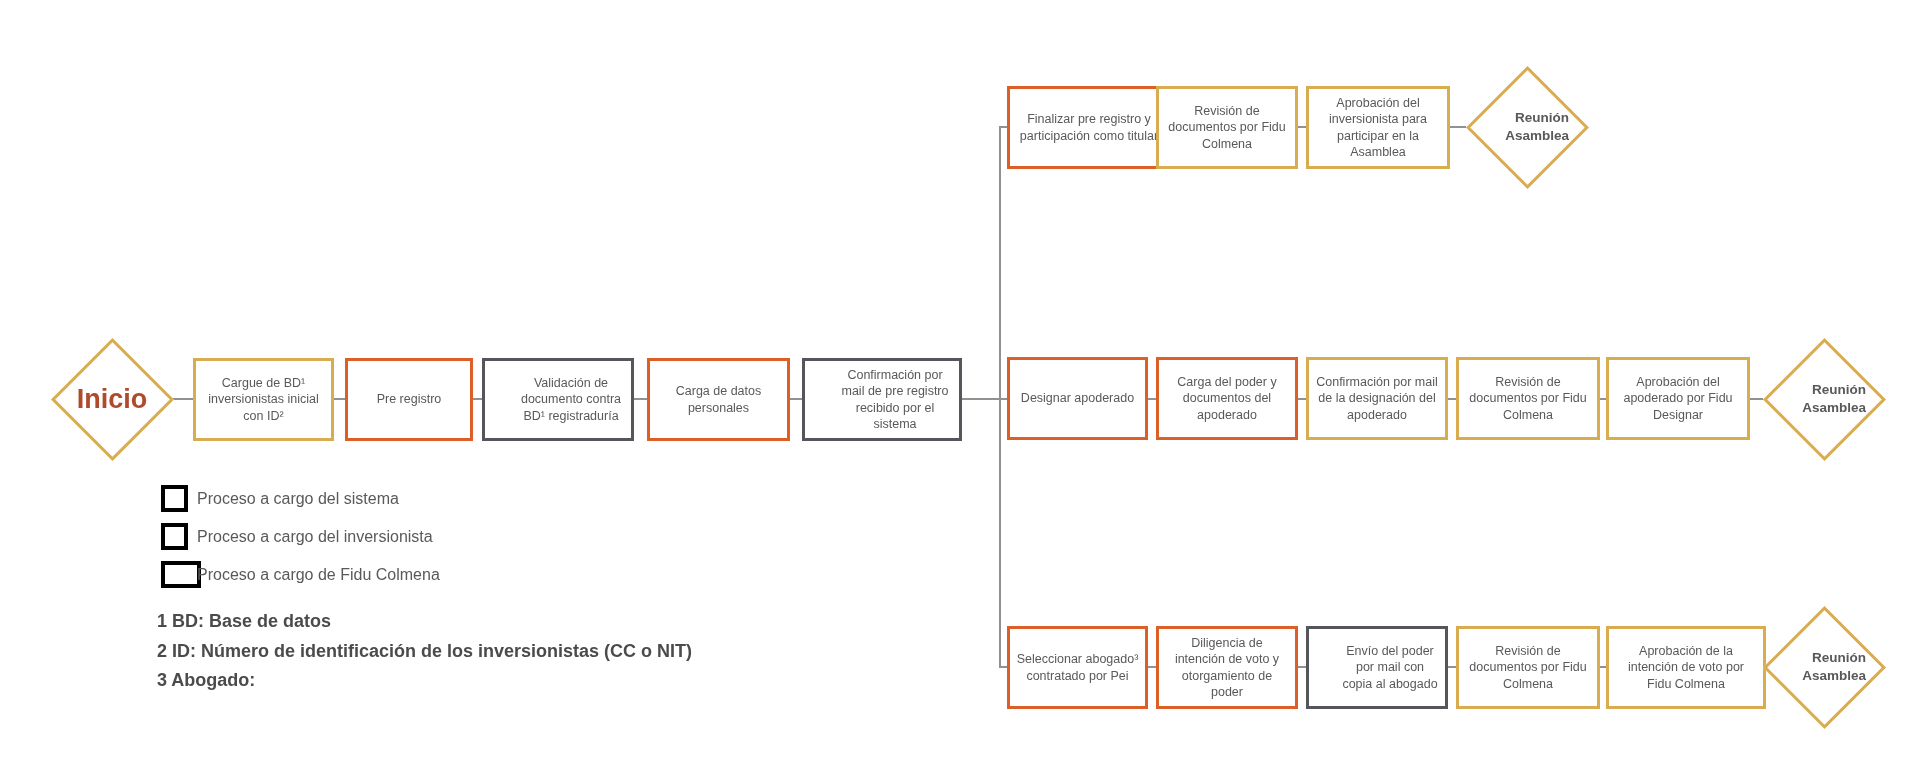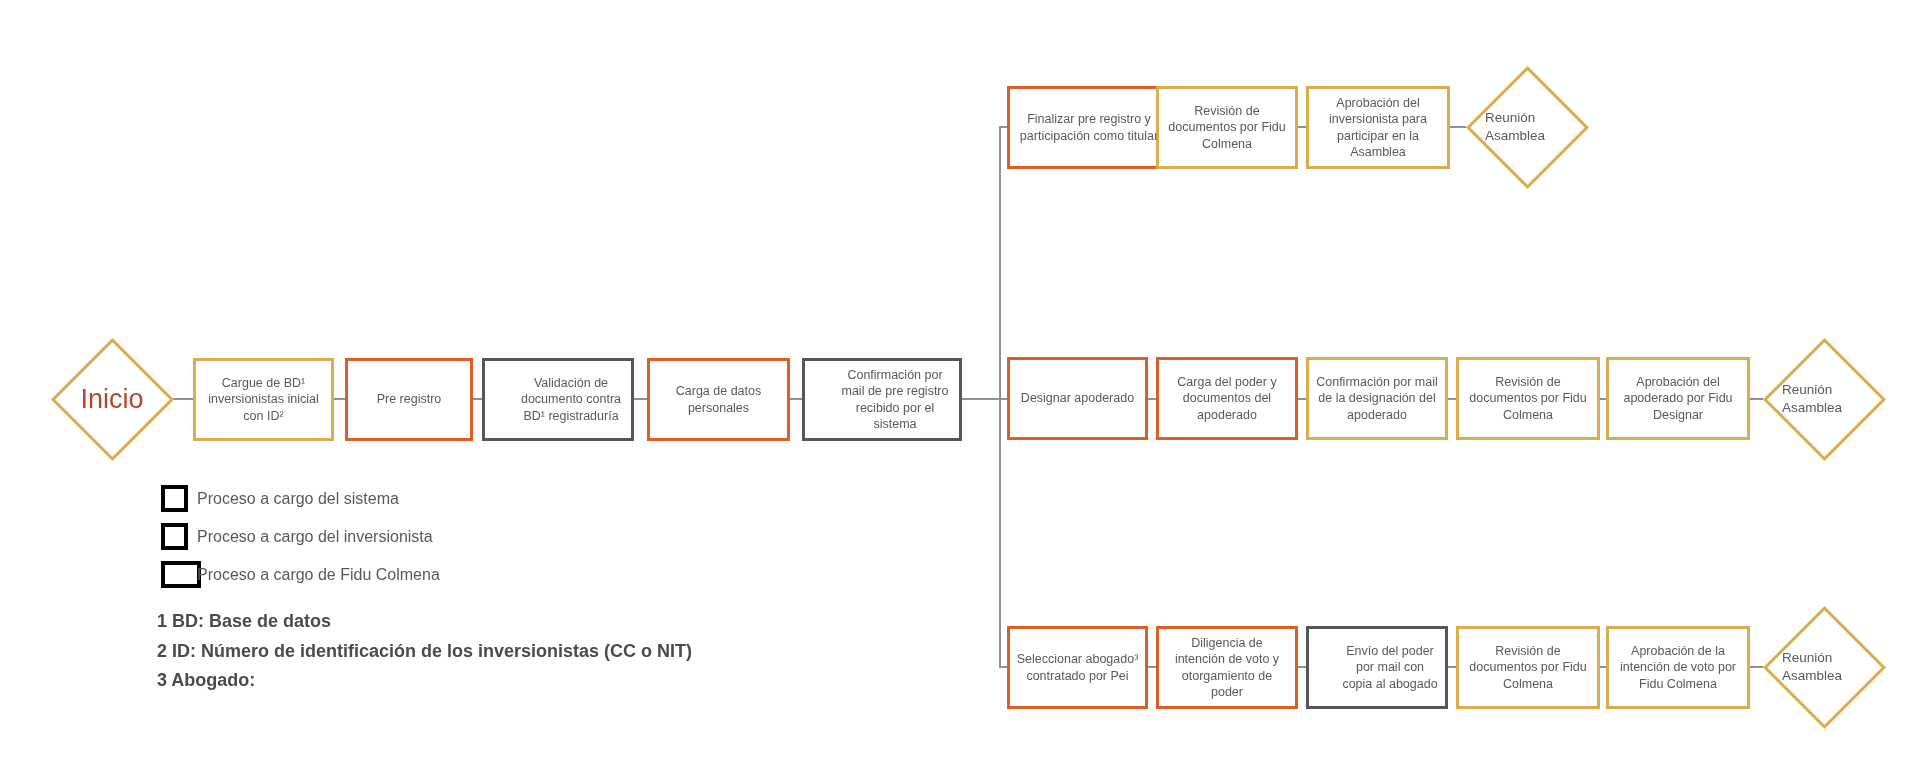--- a/index.html
+++ b/index.html
@@ -12,22 +12,22 @@
         font-size:12.5px;line-height:1.3;color:var(--text);
         padding:2px 6px;box-sizing:border-box;}
   .gold{border-color:var(--gold);}
   .orange{border-color:var(--orange);}
   .gray{border-color:var(--gray);padding-left:32px;}
   .diamond{position:absolute;width:128px;height:128px;}
   .diamond .shape{position:absolute;left:50%;top:50%;width:87px;height:87px;
         margin:-43.5px 0 0 -43.5px;border:3.5px solid var(--gold);
         transform:rotate(45deg);background:#fff;box-sizing:border-box;}
   .diamond .dlabel{position:absolute;inset:0;display:flex;align-items:center;
-        justify-content:center;text-align:left;font-size:13.5px;
-        color:var(--text);line-height:1.35;padding:0 22px;}
+        justify-content:center;text-align:right;font-size:13.5px;
+        color:var(--text);line-height:1.35;padding:0 22px;font-weight:bold;}
   .diamond .start-label{font-size:27px;color:var(--inicio);padding:0;}
   .legend-swatch{position:absolute;width:27px;height:27px;border:4px solid #000;
         box-sizing:border-box;background:#fff;}
   .legend-label{position:absolute;font-size:16px;color:var(--text);line-height:27px;}
   .footnote{position:absolute;font-size:18px;font-weight:bold;color:var(--footnote);}
 </style>
 </head>
 <body>
 
 <div class="canvas">
@@ -118,21 +118,21 @@
     </div>
   <div class="node gray" style="left:1306px;top:626px;width:142px">
       <span>Envío del poder por mail con copia al abogado</span>
     </div>
   <div class="node orange" style="left:1156px;top:626px;width:142px">
       <span>Diligencia de intención de voto y otorgamiento de poder</span>
     </div>
   <div class="node gold" style="left:1456px;top:626px;width:144px">
       <span>Revisión de documentos por Fidu Colmena</span>
     </div>
-  <div class="node gold" style="left:1606px;top:626px;width:144px">
+  <div class="node gold" style="left:1606px;top:626px;width:160px">
       <span>Aprobación de la intención de voto por Fidu Colmena</span>
     </div>
   <div class="diamond" style="left:1760px;top:603px">
     <div class="shape"></div>
     <div class="dlabel">Reunión Asamblea</div>
   </div>
 
   <div>
     <div class="legend-swatch gold" style="left:161px;top:485px"></div>
     <div class="legend-label" style="left:197px;top:485px">Proceso a cargo del sistema</div>

